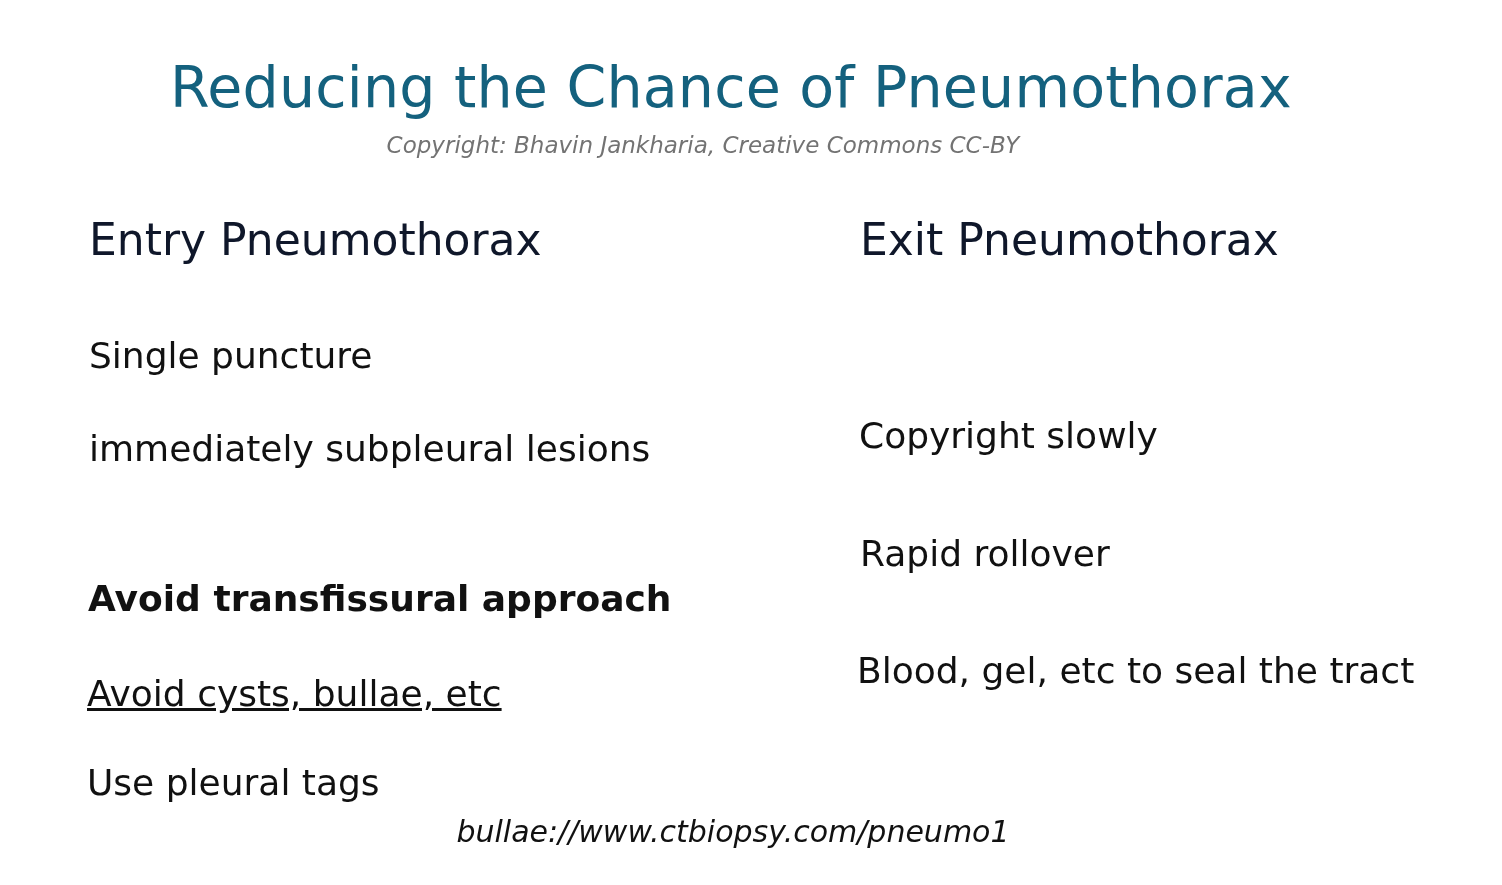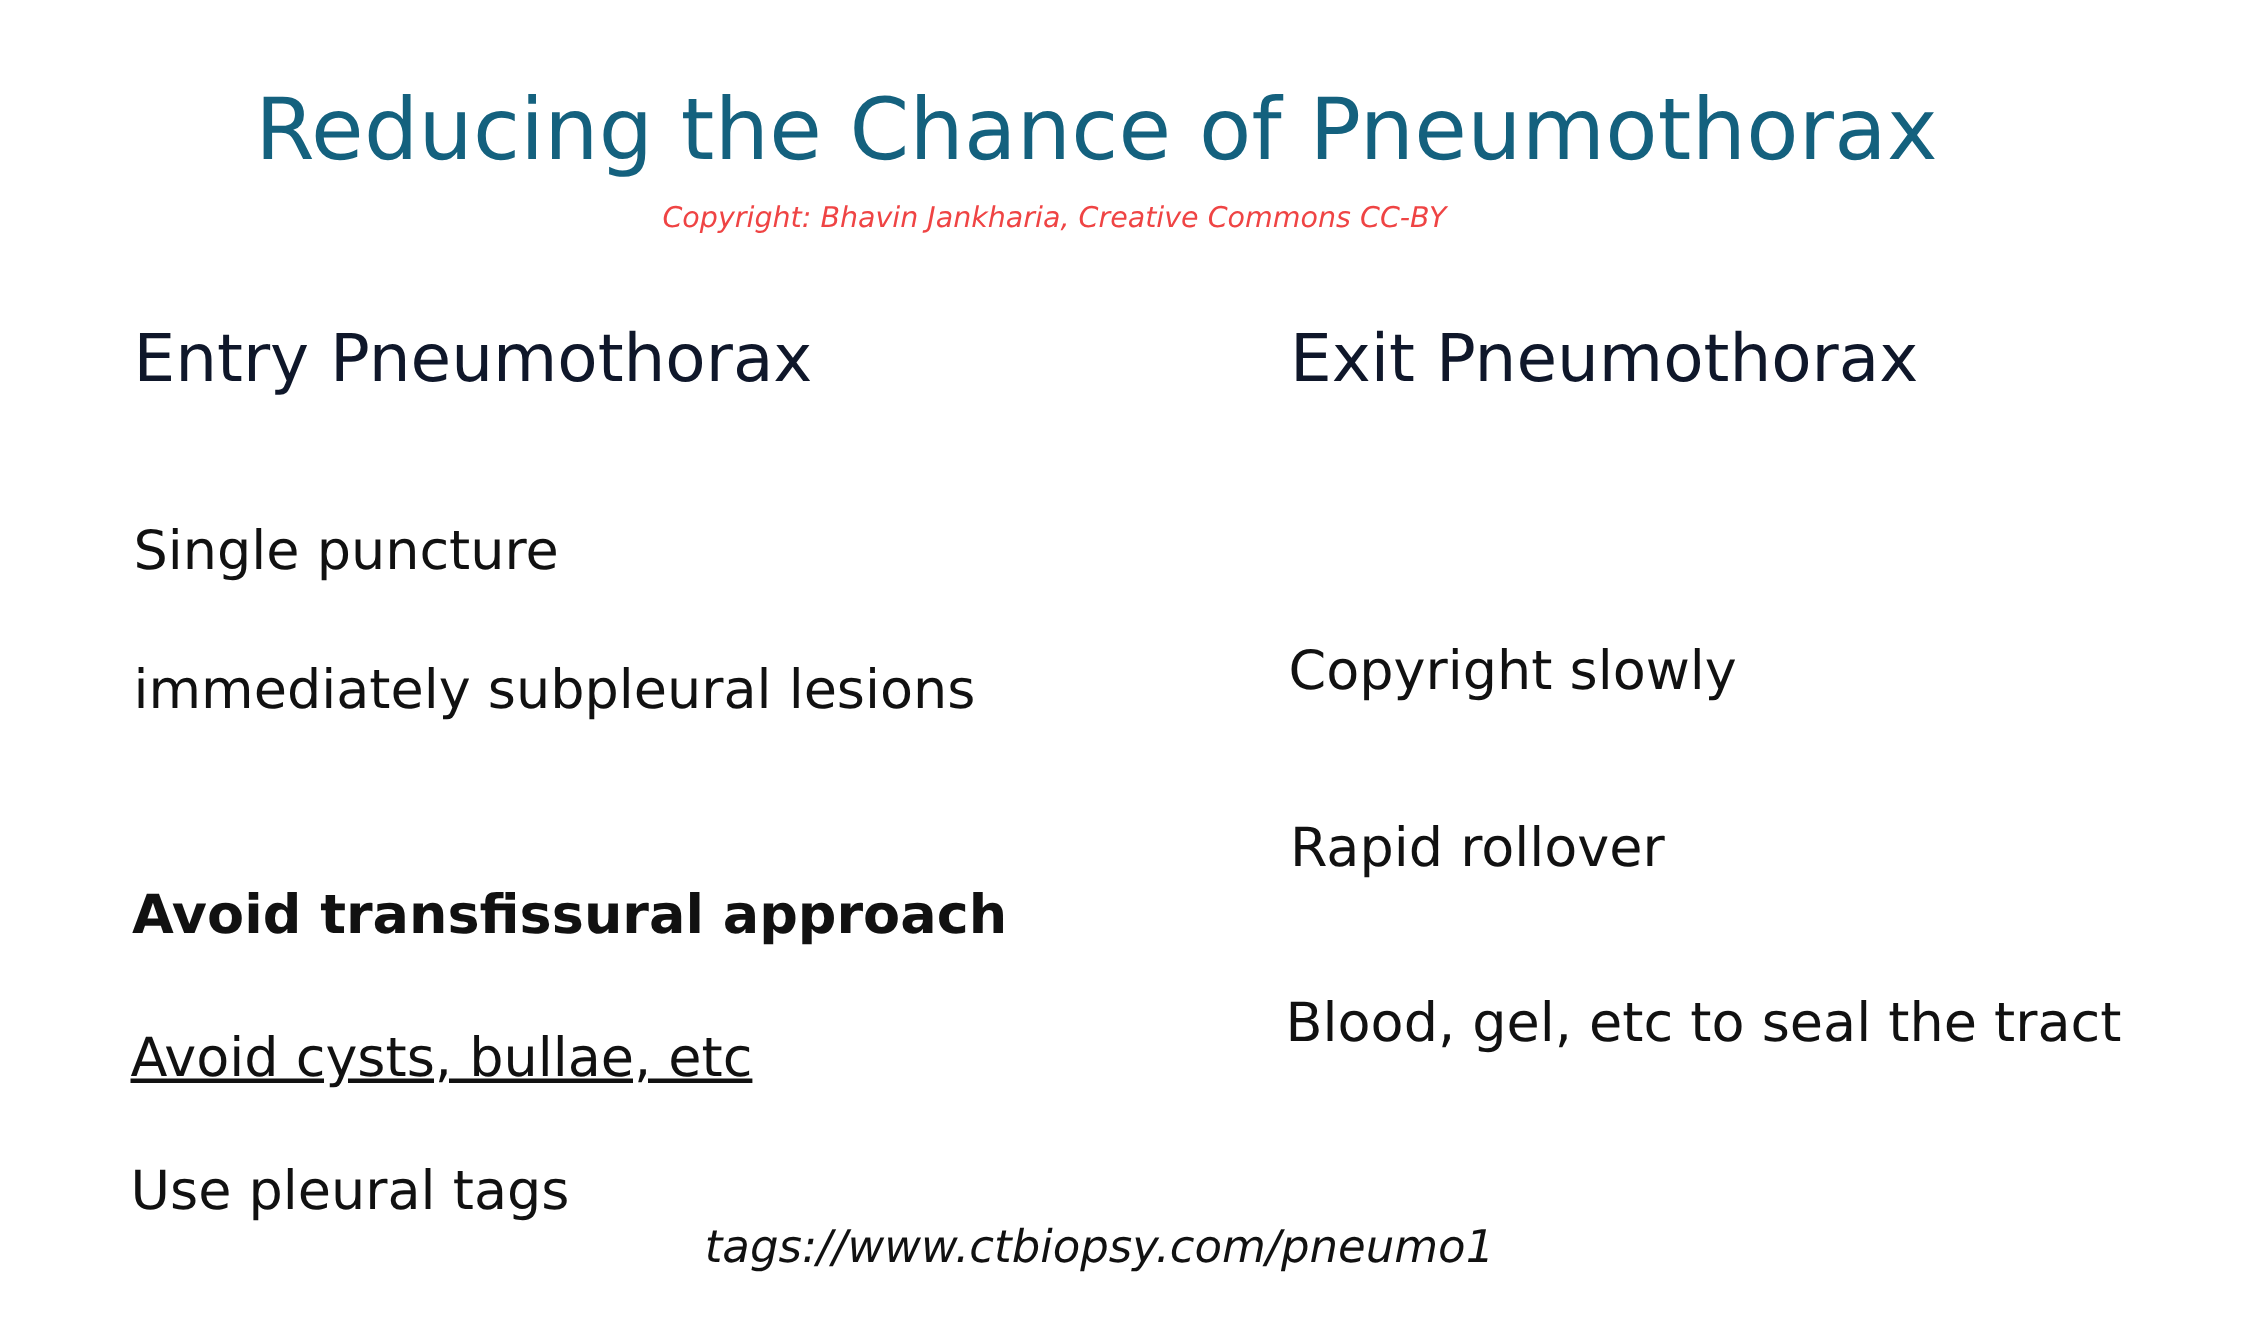--- a/index.html
+++ b/index.html
@@ -33,42 +33,41 @@
     color: #14617e;
     letter-spacing: 0.2px;
     white-space: nowrap;
   }
   .copyright {
     position: absolute;
     left: 0;
     width: 1406px;
     top: 133px;
     text-align: center;
-    font-size: 19px;
+    font-size: 23px;
     line-height: 24px;
     font-style: italic;
-    color: #ef4444;
+    color: #737373;
     white-space: nowrap;
   }
   .col-heading {
     position: absolute;
     font-size: 44px;
     line-height: 56px;
     color: #0f172a;
     white-space: nowrap;
   }
   .heading-entry { left: 89px; top: 212px; }
   .heading-exit { left: 860px; top: 212px; }
   .item {
     position: absolute;
     font-size: 36px;
     line-height: 50px;
     color: #111111;
     white-space: nowrap;
-    margin-top: 12px;
   }
   .url {
     position: absolute;
     left: 0;
     width: 1466px;
     top: 812px;
     text-align: center;
     font-size: 30px;
     line-height: 40px;
     font-style: italic;
@@ -100,15 +99,15 @@
   <div class="item" style="left:87px; top:758px;">Use pleural tags</div>
 
   <div class="col-heading heading-exit">Exit Pneumothorax</div>
 
   <div class="item" style="left:859px; top:411px;">Copyright slowly</div>
 
   <div class="item" style="left:860px; top:529px;">Rapid rollover</div>
 
   <div class="item" style="left:857px; top:646px;">Blood, gel, etc to seal the tract</div>
 
-  <div class="url">tags://www.ctbiopsy.com/pneumo1</div>
+  <div class="url">bullae://www.ctbiopsy.com/pneumo1</div>
 
 </div>
 
 </body></html>

